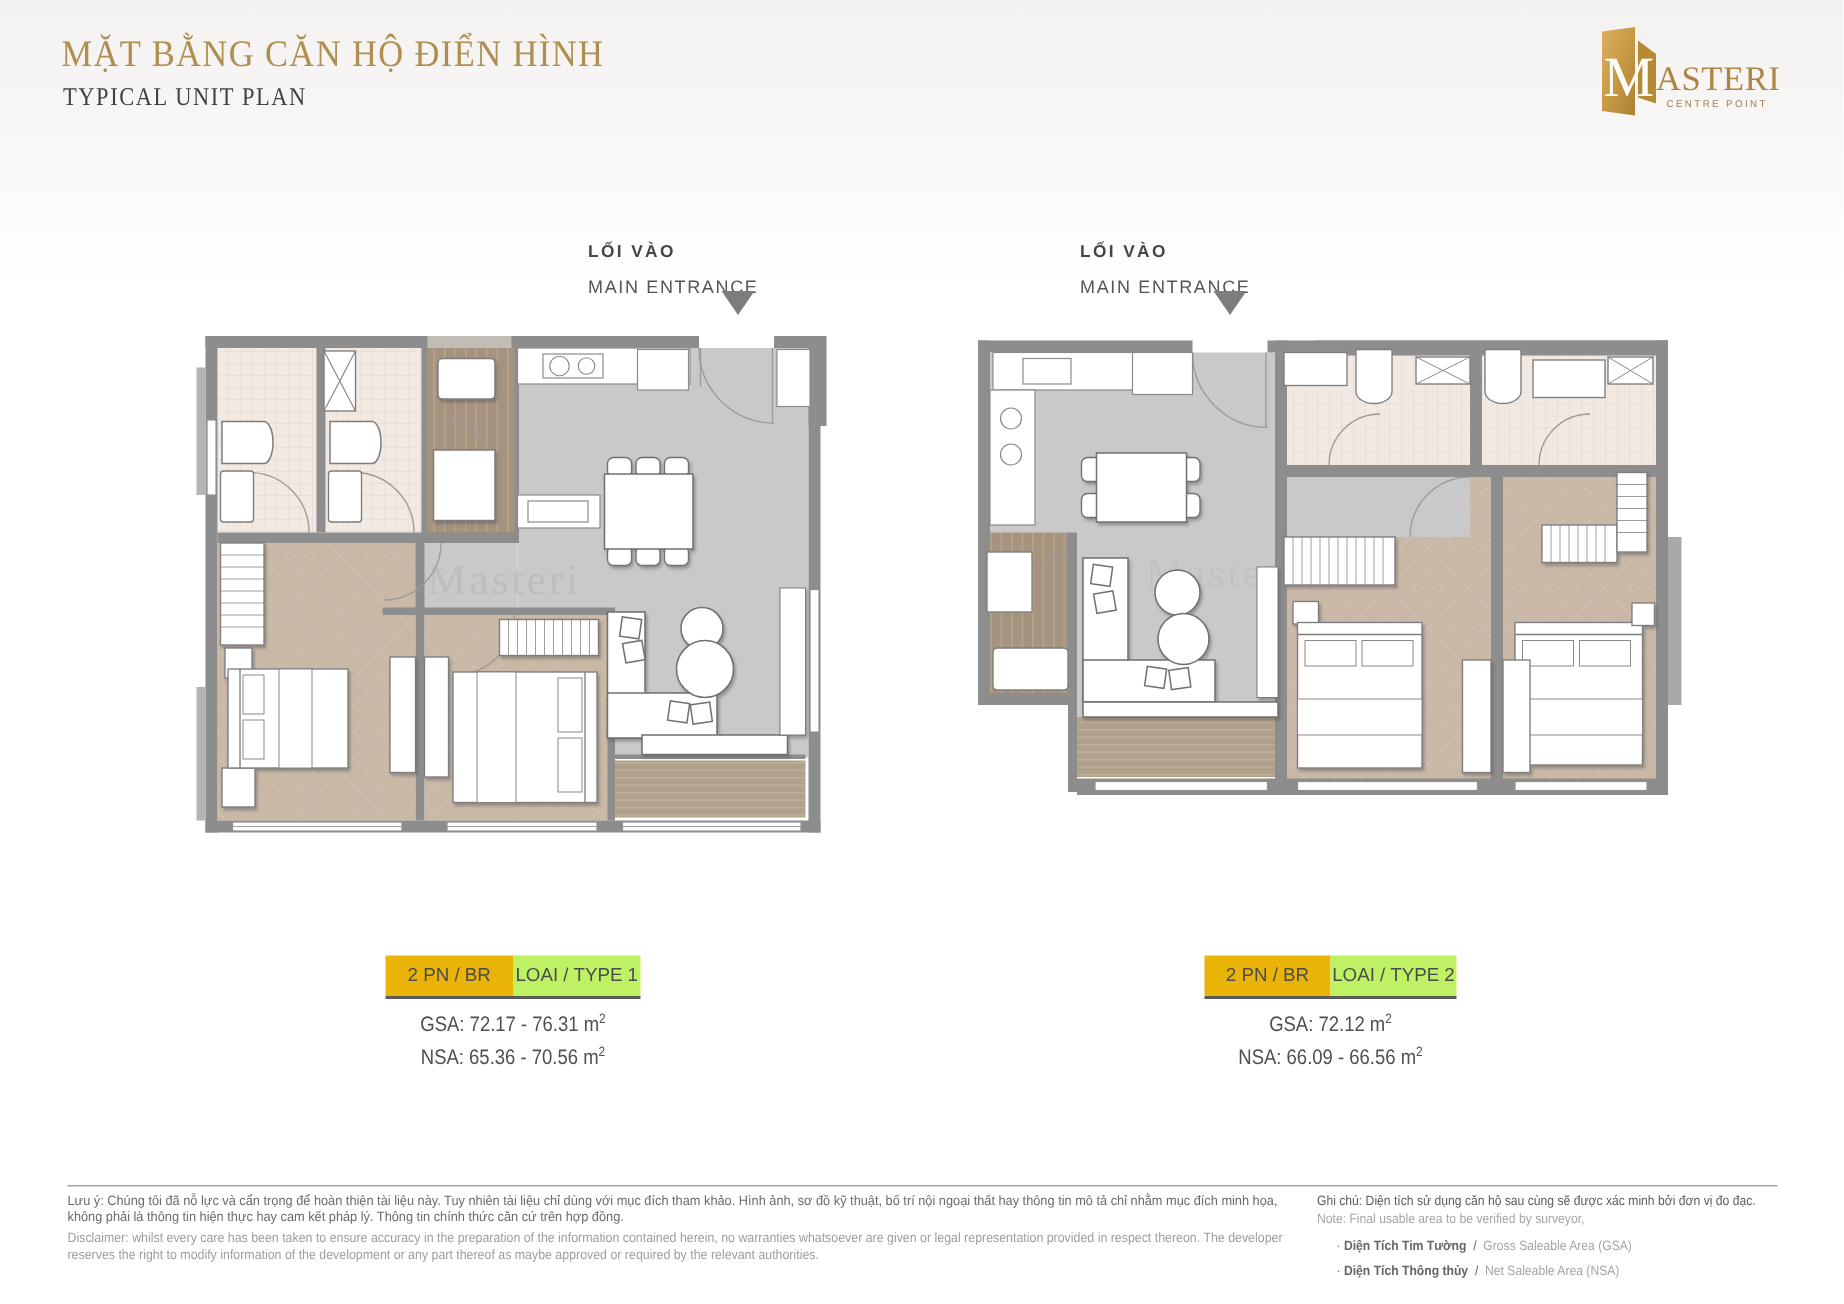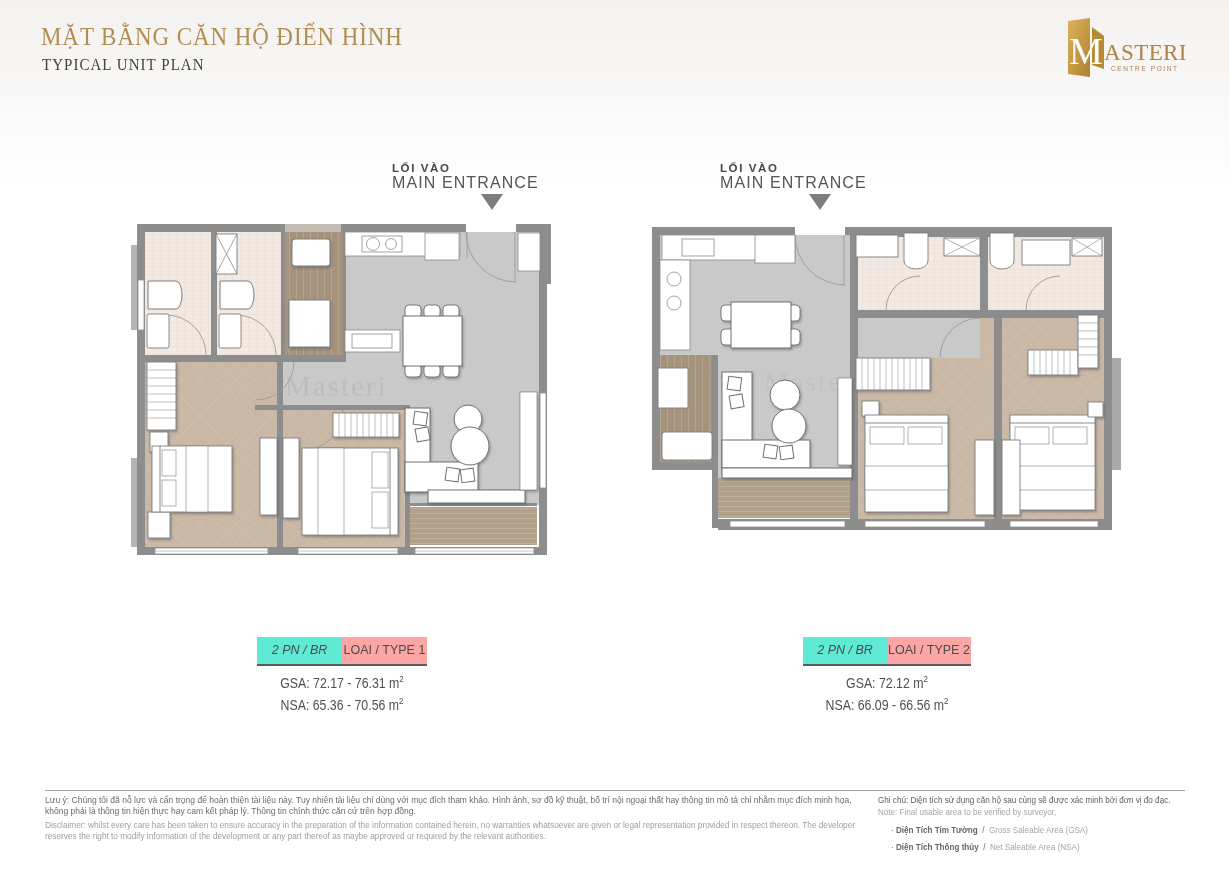--- a/index.html
+++ b/index.html
@@ -6,27 +6,27 @@
   body{width:1229px;height:869px;position:relative;overflow:hidden;
        background:linear-gradient(180deg,#f3f2f0 0%,#f7f6f5 8%,#ffffff 22%,#ffffff 100%);
        font-family:"Liberation Sans",sans-serif;}
   .abs{position:absolute;}
   .title-vn{left:41px;top:23px;font-family:"Liberation Serif",serif;font-size:25px;
       color:#b08e52;letter-spacing:1px;white-space:nowrap;transform:scaleX(0.92);transform-origin:0 0;}
   .title-en{left:42px;top:55px;font-family:"Liberation Serif",serif;font-size:17px;
       color:#424240;letter-spacing:1.2px;white-space:nowrap;transform:scaleX(0.88);transform-origin:0 0;}
   .ent{width:200px;}
   .ent .vn{font-size:11.5px;font-weight:bold;color:#454545;letter-spacing:1.6px;}
-  .ent .en{font-size:16px;color:#555;letter-spacing:1.1px;margin-top:0;}
+  .ent .en{font-size:12px;color:#555;letter-spacing:1.1px;margin-top:10px;}
   .tri{width:0;height:0;border-left:11px solid transparent;border-right:11px solid transparent;
       border-top:16px solid #7d7d7d;}
   .lbl{height:27px;line-height:27px;font-size:12.5px;white-space:nowrap;color:#4c4c4c;text-align:center;
       border-bottom:2px solid #5a5a5a;display:flex;}
-  .lbl .c1{background:#5eead4;flex:1;font-style:italic;}
-  .lbl .c2{background:#fca5a5;flex:1;}
+  .lbl .c1{background:#eab308;flex:1;}
+  .lbl .c2{background:#bef264;flex:1;}
   .gsa{font-size:14px;color:#4f4f4f;text-align:center;letter-spacing:0px;transform:scaleX(0.88);transform-origin:50% 0;}
   .foot-rule{left:45px;top:790px;width:1140px;height:1px;background:#a3a3a3;}
   .fvn{color:#6b6b6b;font-size:9px;line-height:10.5px;}
   .fen{color:#9e9e9e;font-size:9px;line-height:10.5px;}
   sup{font-size:9px;}
 </style>
 </head>
 <body>
   <div class="abs title-vn">MẶT BẰNG CĂN HỘ ĐIỂN HÌNH</div>
   <div class="abs title-en">TYPICAL UNIT PLAN</div>

